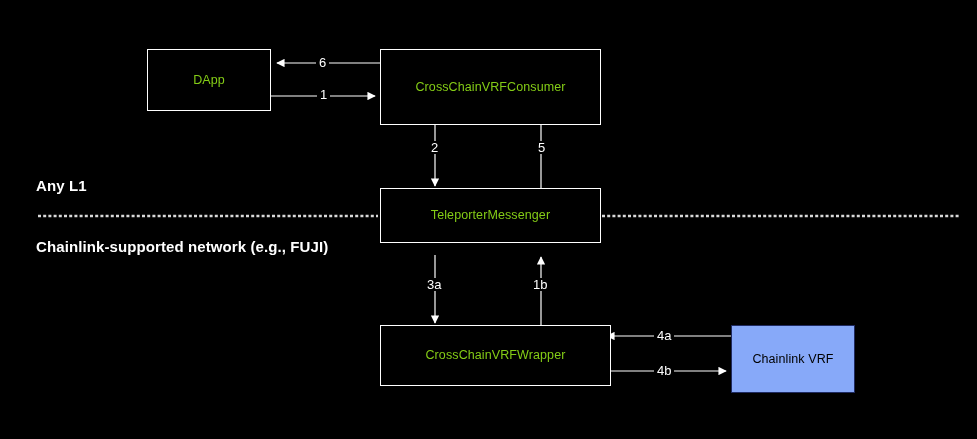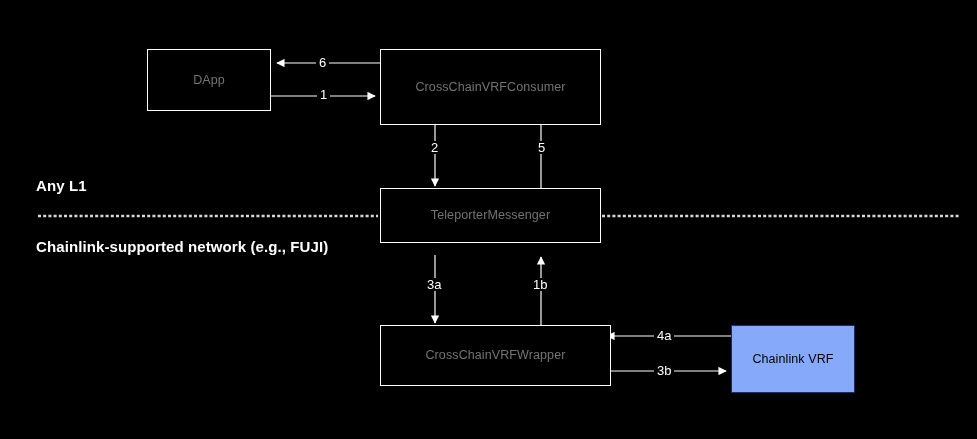--- a/index.html
+++ b/index.html
@@ -20,21 +20,21 @@
     position: absolute;
     box-sizing: border-box;
     display: flex;
     align-items: center;
     justify-content: center;
     text-align: center;
   }
   .node-plain {
     background: #000000;
     border: 1px solid #ffffff;
-    color: #737373;
+    color: #84cc16;
     justify-content: center;
   }
   .node-accent {
     background: #87A9F9;
     border: 1px solid #1f2a60;
     color: #000000;
   }
   .node-label {
     font-size: 12.5px;
     line-height: 1.15;
@@ -136,15 +136,15 @@
   <div class="edge-label" style="left:316px; top:56px;">6</div>
   <div class="edge-label" style="left:317px; top:88px;">1</div>
 
   <div class="edge-label" style="left:428px; top:141px;">2</div>
   <div class="edge-label" style="left:535px; top:141px;">5</div>
 
   <div class="edge-label" style="left:424px; top:278px;">3a</div>
   <div class="edge-label" style="left:530px; top:278px;">1b</div>
 
   <div class="edge-label" style="left:654px; top:329px;">4a</div>
-  <div class="edge-label" style="left:654px; top:364px;">3b</div>
+  <div class="edge-label" style="left:654px; top:364px;">4b</div>
 
 </div>
 
 </body></html>

